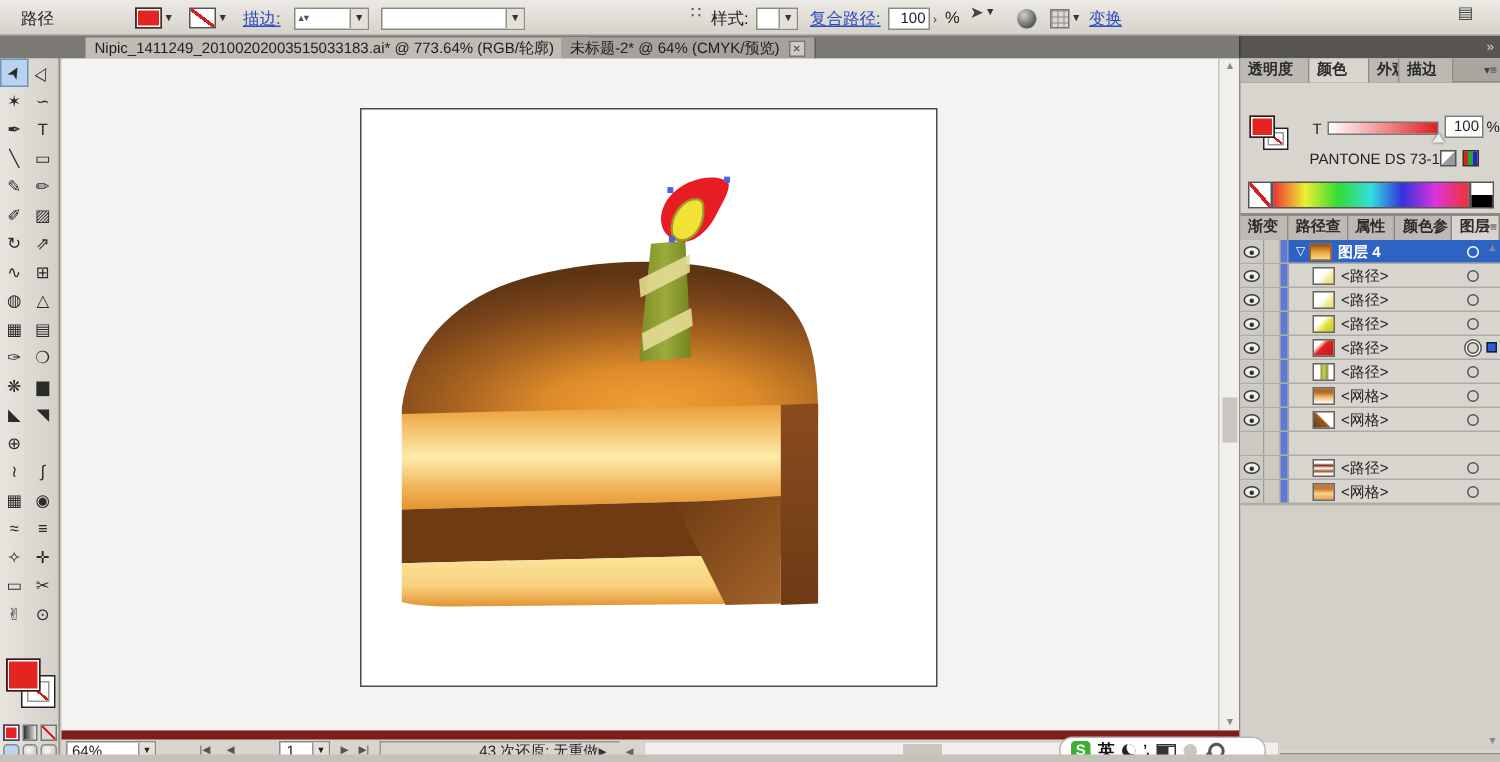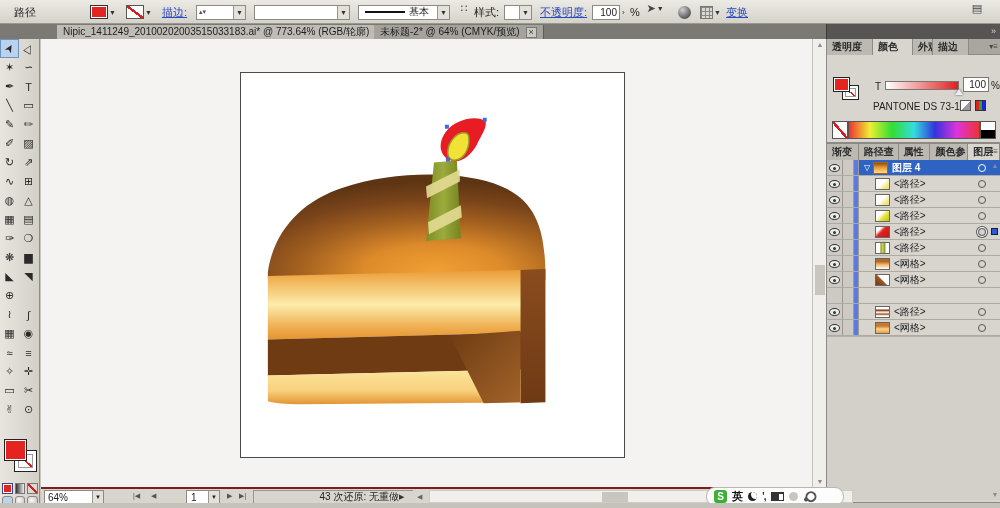--- a/index.html
+++ b/index.html
@@ -144,21 +144,21 @@
   .lrow.selected .tgt { border-color:#fff; }
   .tgt.double { box-shadow:0 0 0 1px #fff, 0 0 0 2px #555; }
   .art-sq { position:absolute; right:2px; width:7px; height:7px; background:#2e5ad8; border:1px solid #123; }
   #layers-empty { background:#d3d0c9; border-top:1px solid #b5b2ab; }
   #layers-footer { position:absolute; left:0; bottom:0; width:100%; height:18px; background:#d8d5ce;
     border-top:1px solid #8d8a84; display:flex; align-items:center; font-size:10px; }
   .foot-ic { width:20px; text-align:center; font-size:11px; color:#3a3a3a; }
 
   
   #status-bar { position:absolute; left:41px; top:487px; width:785px; height:16px; background:#d8d5ce;
-    border-top:2px solid #7f1d1d; }
+    border-top:6px solid #7f1d1d; }
   #zoom-combo { position:absolute; left:3px; top:1px; width:60px; height:14px; background:#fff;
     border:1px solid #8d8a82; font-size:10px; padding:1px 0 0 3px; }
   #zoom-combo .arr { position:absolute; right:0; top:0; width:11px; height:12px; background:#e4e1da;
     border-left:1px solid #9a978f; font-size:6px; text-align:center; line-height:12px; }
   .nav-btn { position:absolute; top:3px; font-size:7px; color:#555; }
   #ab-field { position:absolute; left:145px; top:1px; width:34px; height:14px; background:#fff;
     border:1px solid #8d8a82; font-size:10px; padding:1px 0 0 4px; }
   #ab-field .arr { position:absolute; right:0; top:0; width:11px; height:12px; background:#e4e1da;
     border-left:1px solid #9a978f; font-size:6px; text-align:center; line-height:12px; }
   #history-box { position:absolute; left:212px; top:1px; width:160px; height:14px;
@@ -209,35 +209,28 @@
     <div class="combo" style="width:50px">
         <span style="font-size:7px;color:#555">▴▾</span>
         <span class="arr">▼</span>
       </div>
   </div>
   <div class="cb-item" style="left:254px">
     <div class="combo" style="width:96px">
         <span class="arr">▼</span>
       </div>
   </div>
-  <div class="cb-item" style="left:358px">
-    <div class="combo" style="width:92px">
-      <span class="stroke-line"></span>
-      <span>基本</span>
-      <span class="arr">▼</span>
-    </div>
-  </div>
   <div class="cb-item tbicon" style="left:455px">∷</div>
   <div class="cb-item" style="left:474px">样式:</div>
   <div class="cb-item" style="left:504px">
     <div class="combo" style="width:28px">
         <span class="arr">▼</span>
       </div>
   </div>
-  <div class="cb-item link" style="left:540px">不透明度:</div>
+  <div class="cb-item link" style="left:540px">复合路径:</div>
   <div class="cb-item" style="left:592px">
     <div class="combo" style="width:28px;justify-content:flex-end;padding-right:2px">100</div>
   </div>
   <div class="cb-item" style="left:622px;font-size:8px;color:#333">›</div>
   <div class="cb-item" style="left:630px">%</div>
   <div class="cb-item tbicon" style="left:646px">➤<span class="mini-arr">▼</span></div>
   <div class="cb-item" style="left:678px">
       <div class="sphere"></div>
     </div>
   <div class="cb-item" style="left:700px">

